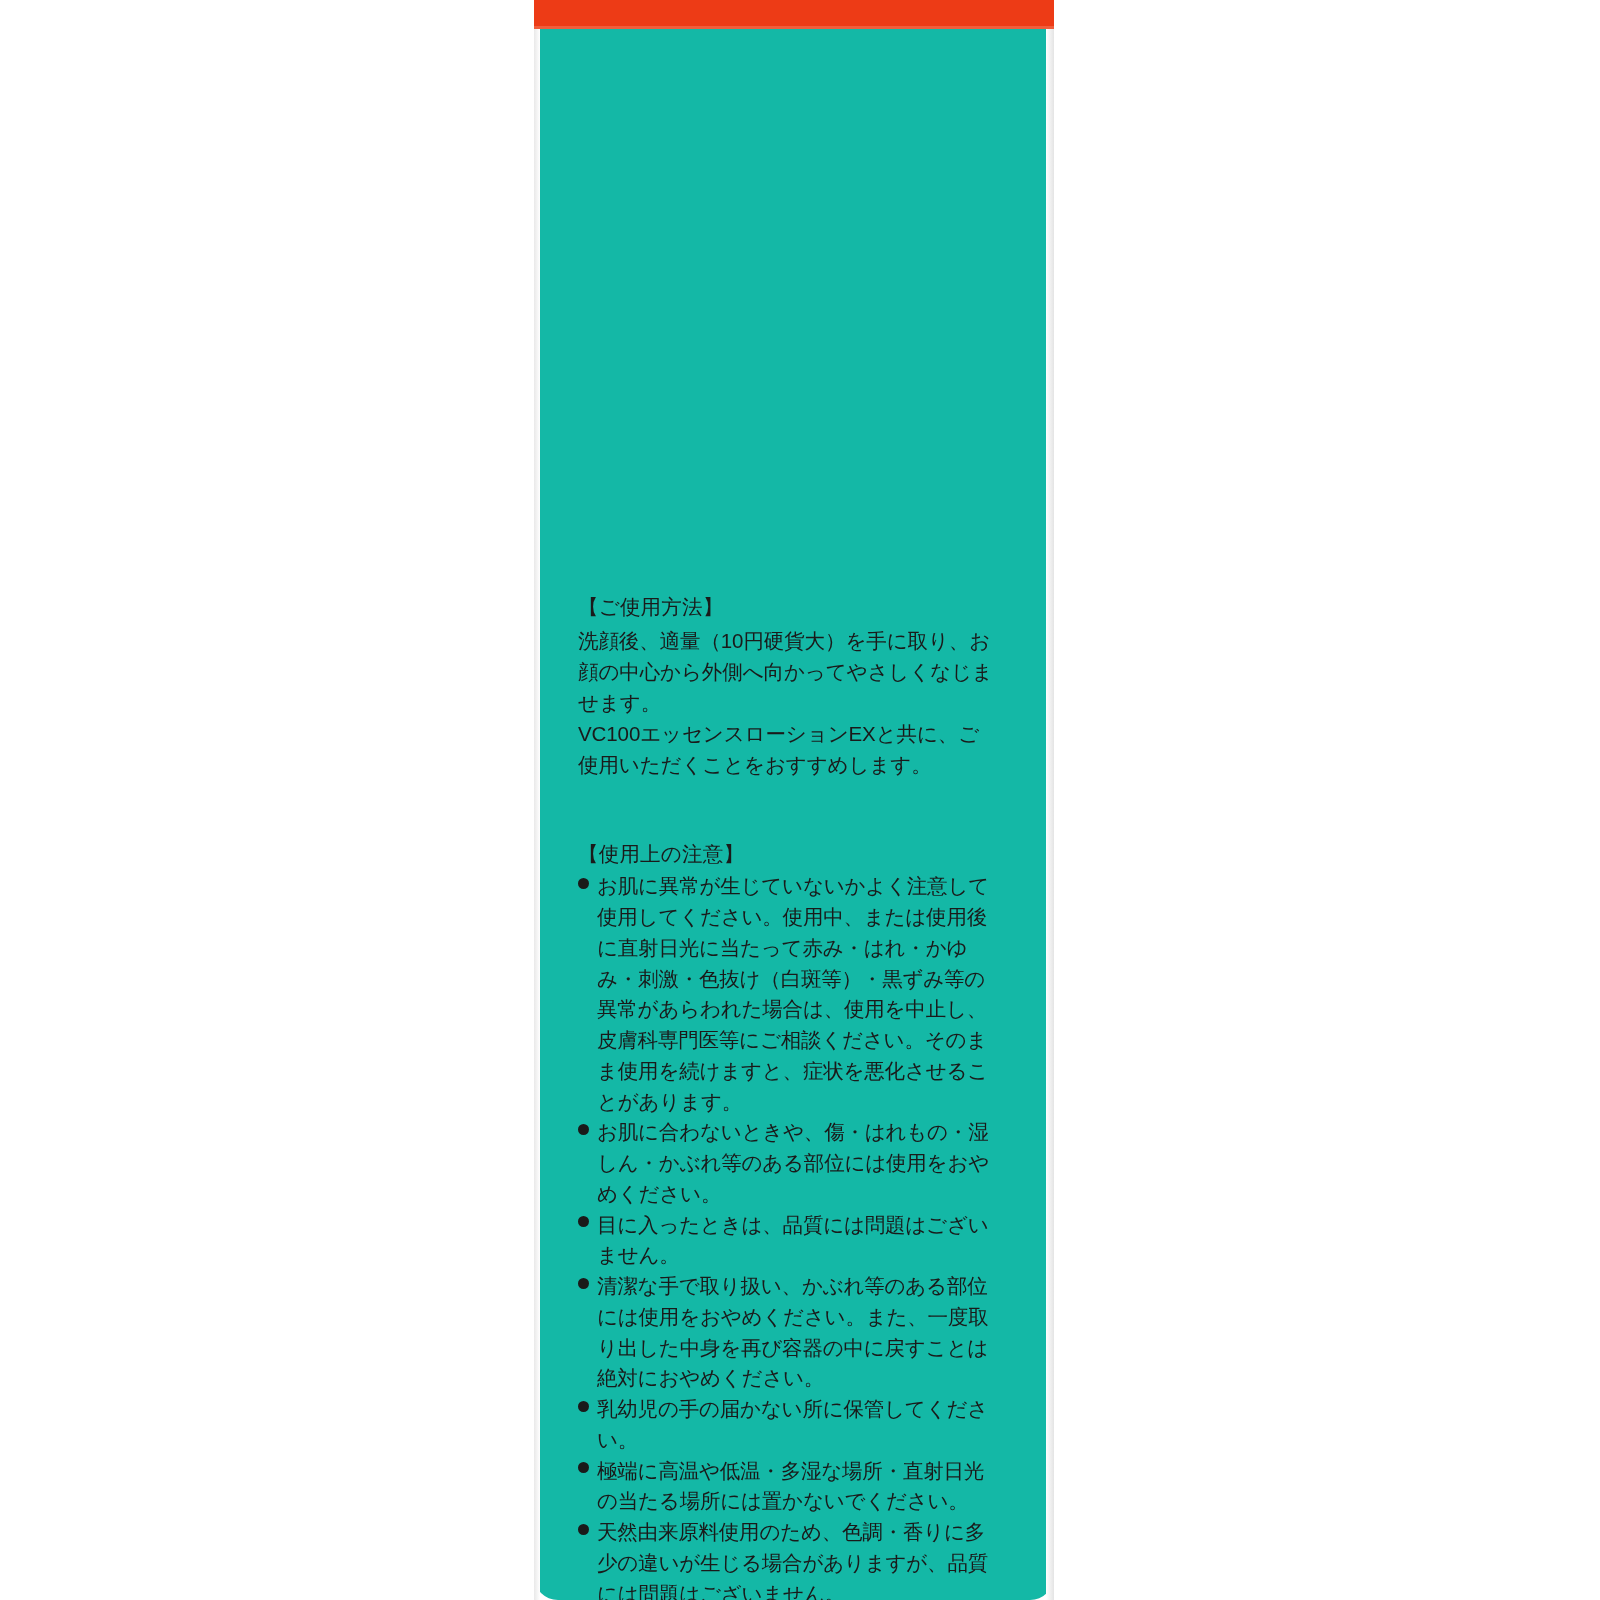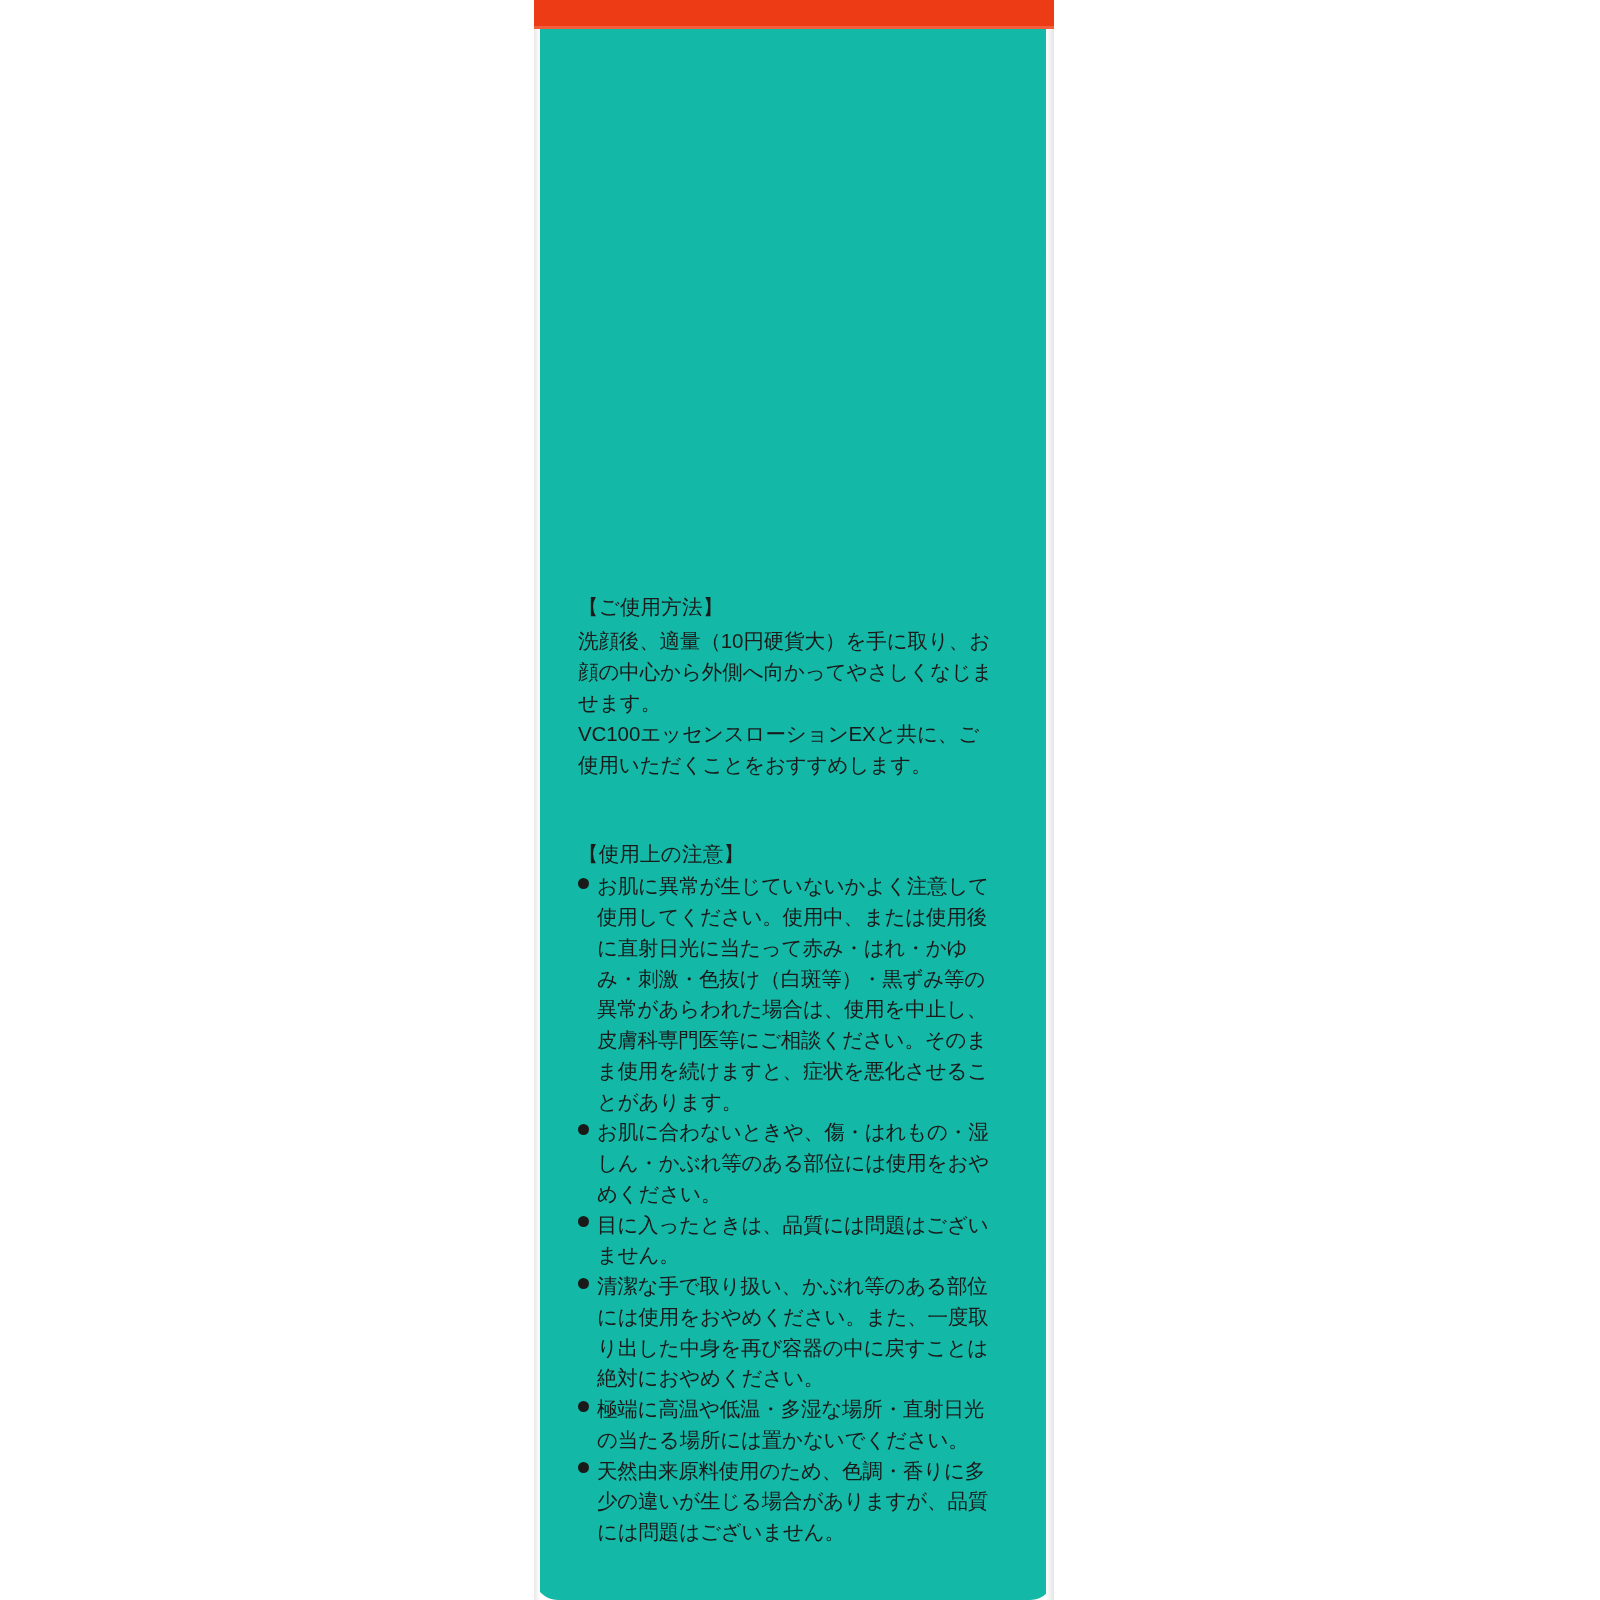--- a/index.html
+++ b/index.html
@@ -151,20 +151,24 @@
         <li class="bullet-item">
           <span class="bullet-dot"></span>
           <span class="bullet-text">目に入ったときは、品質には問題はございません。</span>
         </li>
         <li class="bullet-item">
           <span class="bullet-dot"></span>
           <span class="bullet-text">清潔な手で取り扱い、かぶれ等のある部位には使用をおやめください。また、一度取り出した中身を再び容器の中に戻すことは絶対におやめください。</span>
         </li>
         <li class="bullet-item">
           <span class="bullet-dot"></span>
+          <span class="bullet-text">乳幼児の手の届かない所に保管してください。</span>
+        </li>
+        <li class="bullet-item">
+          <span class="bullet-dot"></span>
           <span class="bullet-text">極端に高温や低温・多湿な場所・直射日光の当たる場所には置かないでください。</span>
         </li>
         <li class="bullet-item">
           <span class="bullet-dot"></span>
           <span class="bullet-text">天然由来原料使用のため、色調・香りに多少の違いが生じる場合がありますが、品質には問題はございません。</span>
         </li>
 
       </ul>
     </div>
 

